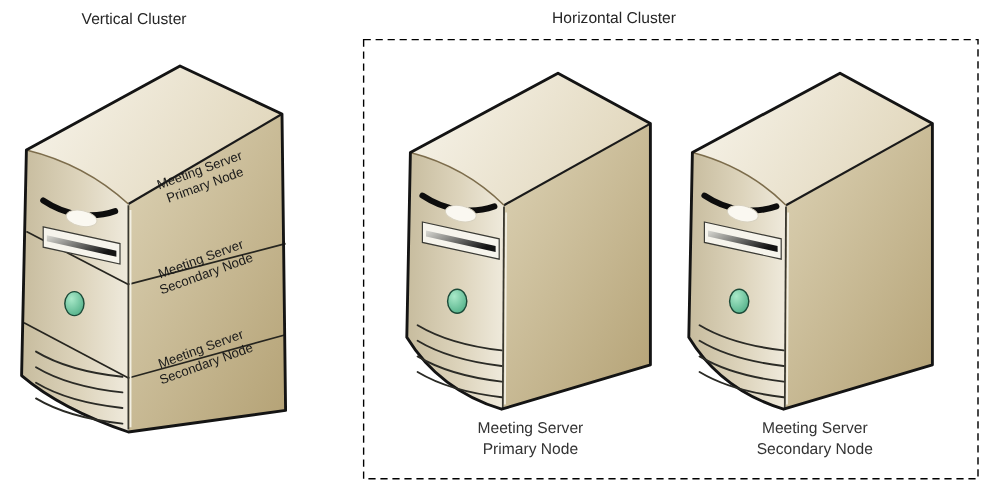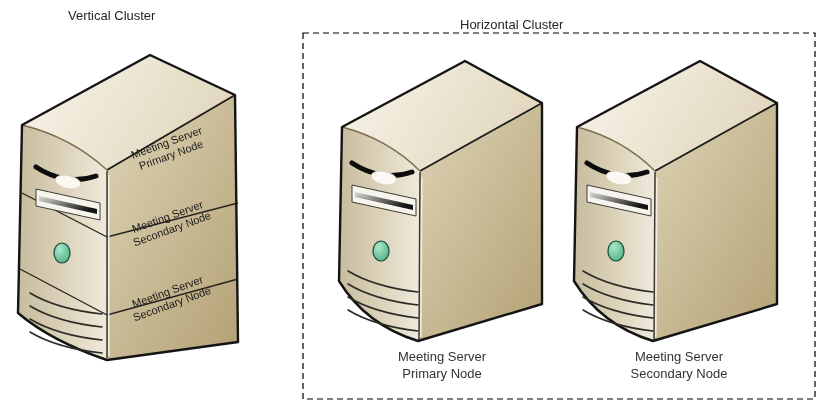--- a/index.html
+++ b/index.html
@@ -5,21 +5,21 @@
   html,body { margin:0; padding:0; background:#fff; }
   .canvas {
     position:relative; width:829px; height:415px; background:#ffffff;
     font-family:"Liberation Sans", sans-serif; overflow:hidden;
   }
   .title {
     position:absolute; width:180px; 
     font-size:13px; color:#262626; white-space:nowrap;
   }
   .vt { left:68px; top:8px; }
-  .ht { left:460px; top:17px; }
+  .ht { left:460px; top:7px; }
   .dashed-box { position:absolute; left:302px; top:32px; }
   .server { position:absolute; }
   .v-server  { left:16px;  top:53px; width:228px; height:314px; }
   .h-server1 { left:336px; top:59px; width:212px; height:292px; }
   .h-server2 { left:571px; top:59px; width:212px; height:292px; }
   .side-label {
     position:absolute; width:132px; text-align:center;
     font-size:11px; line-height:1.2; color:#1a1a1a;
     transform:rotate(-20deg);
   }

